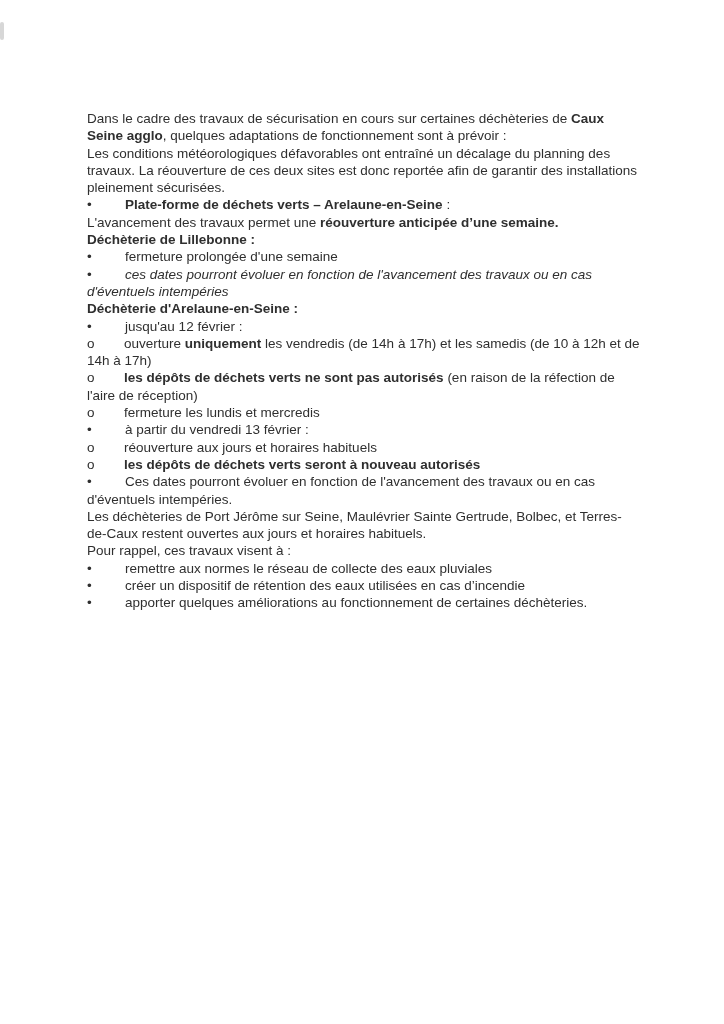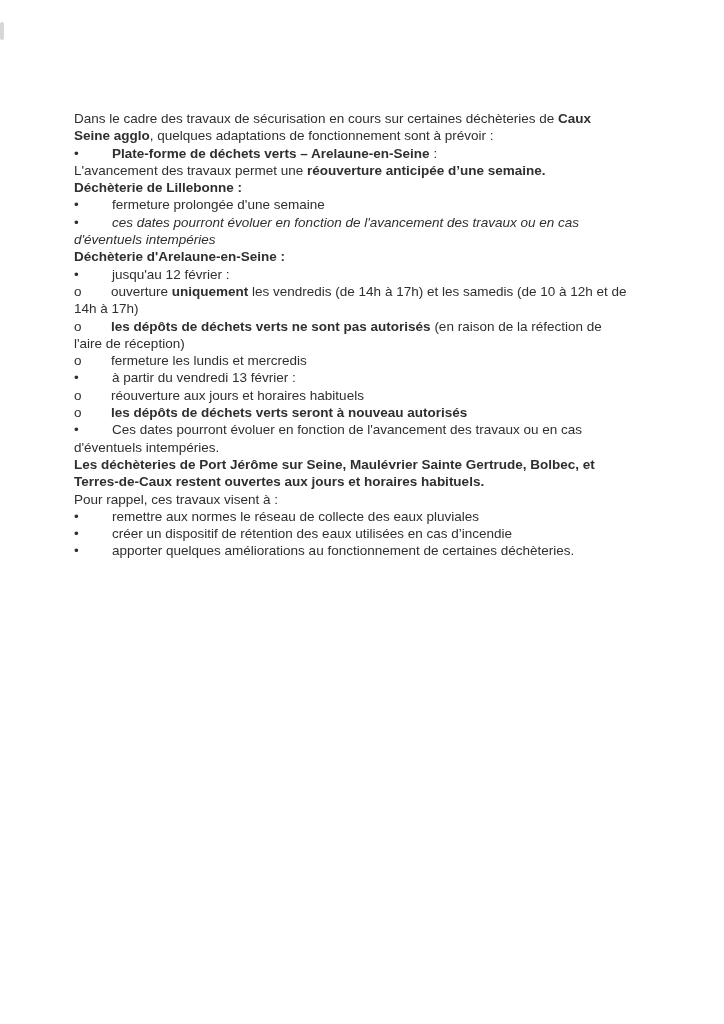--- a/index.html
+++ b/index.html
@@ -1,46 +1,47 @@
 <!DOCTYPE html>
 <html><head>
 <meta charset="utf-8">
 <style>
   html,body{margin:0;padding:0;}
   body{background:#ffffff;font-family:"Liberation Sans",sans-serif;}
   .page{position:relative;width:724px;height:1024px;background:#ffffff;overflow:hidden;}
   .artifact{position:absolute;left:0;top:22px;width:4px;height:18px;background:#c9c9c9;border-radius:2px;opacity:.75;}
   .doc{
-    position:absolute;left:74px;top:110px;width:553px;
+    position:absolute;left:87px;top:110px;width:553px;
     font-size:13.5px;line-height:17.3px;color:#2f2f2f;
     -webkit-font-smoothing:antialiased;
   }
   .doc p,.doc .li1,.doc .li2,.doc .hd{margin:0;padding:0;}
   .gap{margin-top:17px;}
-  .gap-lg{margin-top:21px;font-weight:bold;}
+  .gap-lg{margin-top:21px;}
   .ind{margin-left:42px;}
   .li1{margin-left:42px;}
   .li1 > .mk{display:inline-block;width:38px;}
   .li2{margin-left:86px;}
   .li2 > .mk{display:inline-block;width:37px;}
   .mk{color:#2f2f2f;}
   b{font-weight:bold;}
   .it{font-style:italic;}
   .hd{font-weight:bold;text-underline-offset:2px;}
 </style>
 </head>
 <body>
 
 <div class="page">
   <div class="artifact"></div>
 
   <div class="doc">
 
     <p><span>Dans le cadre des travaux de sécurisation en cours sur certaines déchèteries de </span><b>Caux Seine agglo</b><span>, quelques adaptations de fonctionnement sont à prévoir :</span></p>
 
+    <p class="ind">Les conditions météorologiques défavorables ont entraîné un décalage du planning des travaux. La réouverture de ces deux sites est donc reportée afin de garantir des installations pleinement sécurisées.</p>
 
     <div class="li1 gap"><span class="mk">•</span><span><b>Plate-forme de déchets verts – Arelaune-en-Seine</b><span> :</span></span></div>
     <p class="ind"><span>L'avancement des travaux permet une </span><b>réouverture anticipée d’une semaine.</b></p>
 
 
     <p class="hd gap">Déchèterie de Lillebonne :</p>
     <div class="li1"><span class="mk">•</span><span>fermeture prolongée d'une semaine</span></div>
     <div class="li1"><span class="mk">•</span><span class="it">ces dates pourront évoluer en fonction de l'avancement des travaux ou en cas d'éventuels intempéries</span></div>
 
     <p class="hd gap">Déchèterie d'Arelaune-en-Seine :</p>

